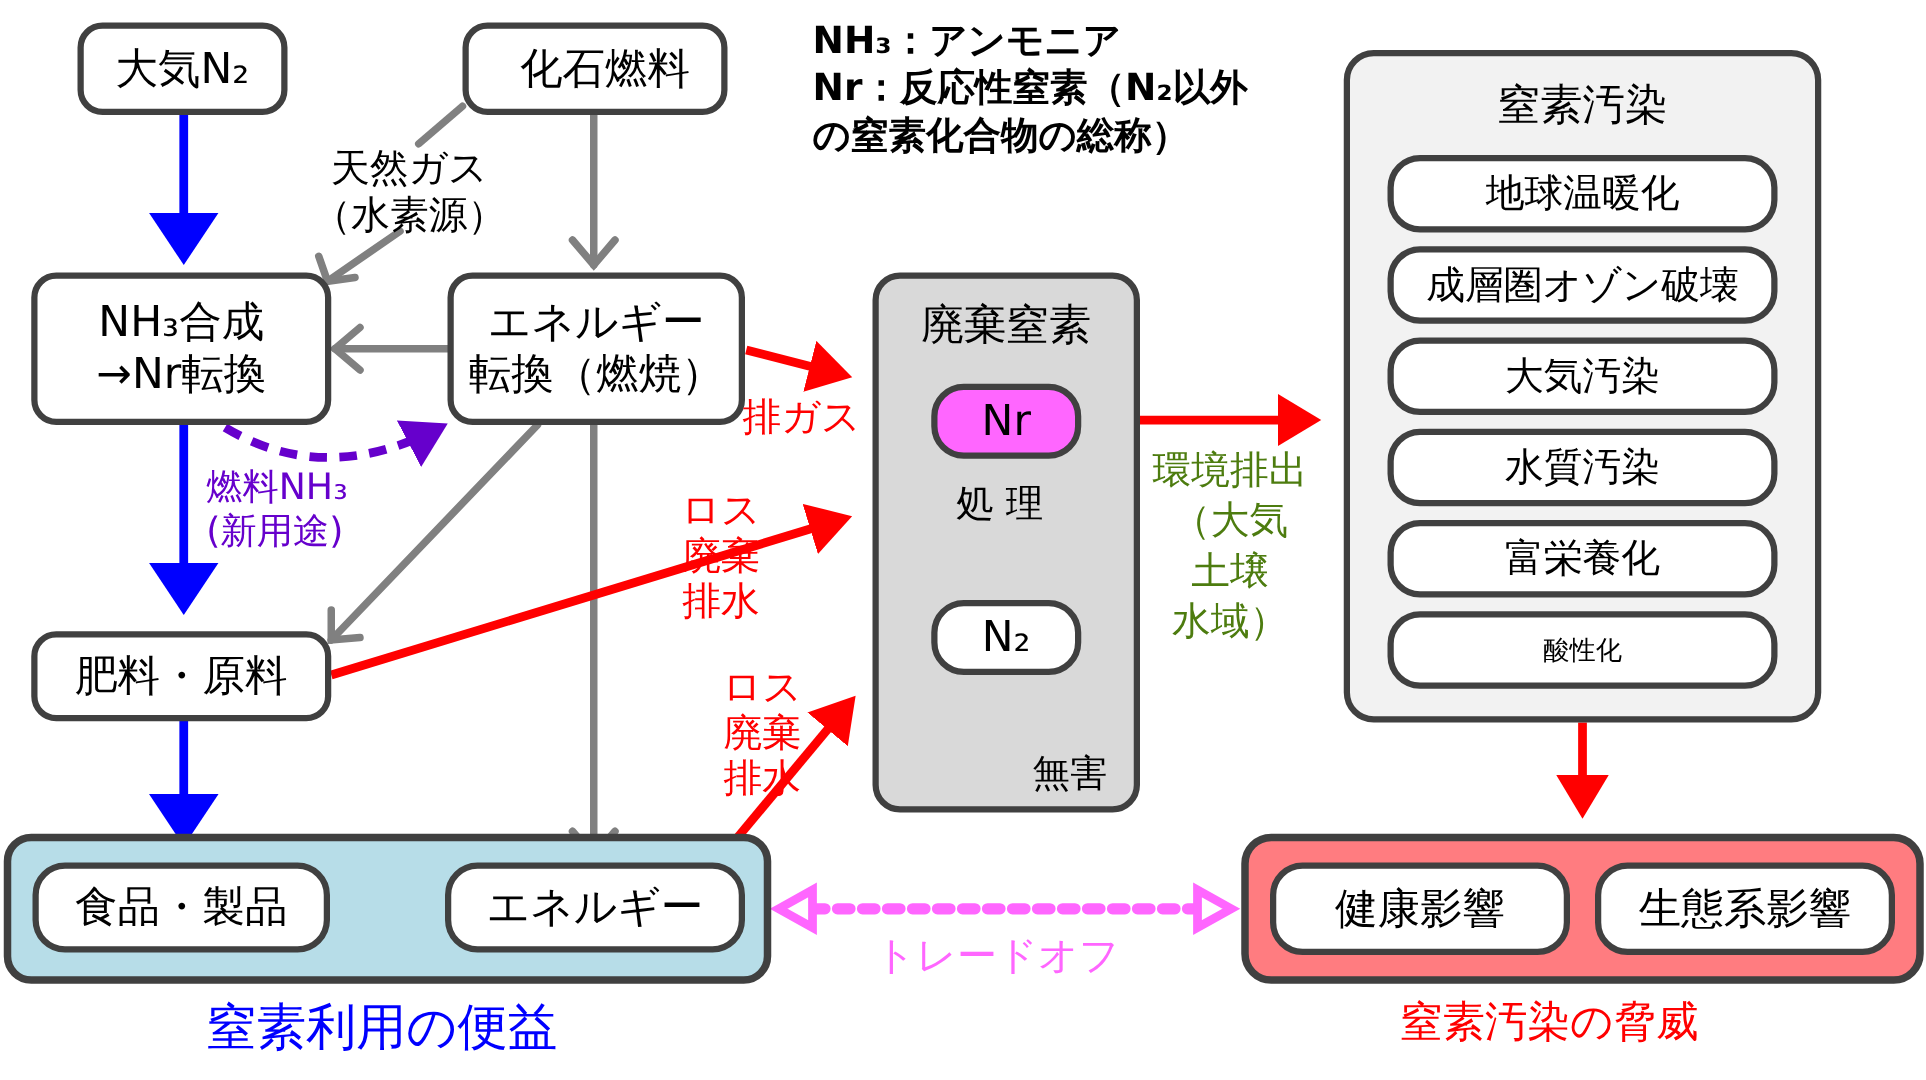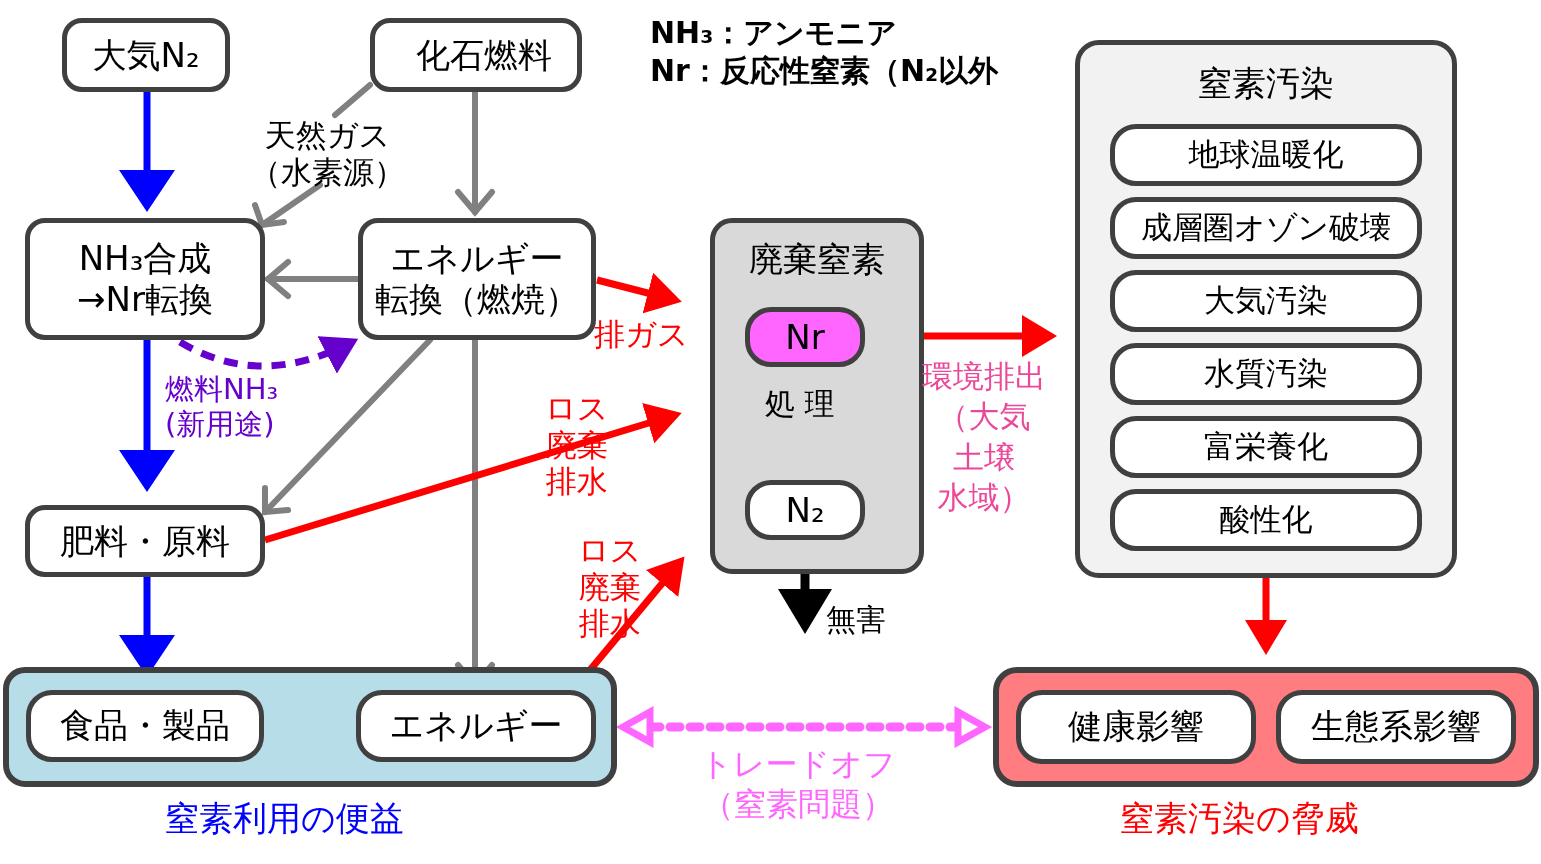--- a/index.html
+++ b/index.html
@@ -76,20 +76,21 @@
 </div>
 
 <div class="lbl" style="left:250px;top:98px;font-size:31px;text-align:center;margin-top:19px;">
   <div>天然ガス</div>
   <div>（水素源）</div>
 </div>
 
 <div class="lbl" style="left:650px;top:14px;font-size:30px;font-weight:bold;line-height:1.26;">
   <div>NH₃：アンモニア</div>
   <div>Nr：反応性窒素（N₂以外</div>
+  <div>の窒素化合物の総称）</div>
 </div>
 
 <div class="box t36" style="left:25px;top:218px;width:240px;height:122px;">
   <div>NH₃合成</div>
   <div>→Nr転換</div>
 </div>
 <div class="box t36" style="left:358px;top:218px;width:238px;height:122px;">
   <div>エネルギー</div>
   <div>転換（燃焼）</div>
 </div>
@@ -108,33 +109,33 @@
   <div>ロス</div>
   <div>廃棄</div>
   <div>排水</div>
 </div>
 <div class="lbl" style="left:578px;top:532px;font-size:31px;color:#ff0000;text-align:center;line-height:1.18;">
   <div>ロス</div>
   <div>廃棄</div>
   <div>排水</div>
 </div>
 
-<div style="position:absolute;left:698px;top:218px;width:214px;height:356px;box-sizing:border-box;border:5px solid #404040;border-radius:22px;background:#d9d9d9;margin-left:12px;">
+<div style="position:absolute;left:698px;top:218px;width:214px;height:432px;box-sizing:border-box;border:5px solid #404040;border-radius:22px;background:#d9d9d9;">
   <div style="position:absolute;left:0;right:0;top:14px;text-align:center;font-size:34px;">廃棄窒素</div>
 </div>
 <div class="pill" style="left:745px;top:307px;width:120px;height:60px;background:#ff66ff;font-size:34px;">
   <span>Nr</span>
 </div>
 <div class="lbl" style="left:765px;top:386px;font-size:30px;">処 理</div>
 <div class="pill" style="left:745px;top:480px;width:120px;height:60px;font-size:34px;">
   <span>N₂</span>
 </div>
 <div class="lbl" style="left:826px;top:602px;font-size:30px;">無害</div>
 
-<div class="lbl" style="left:922px;top:356px;font-size:31px;color:#ec4899;text-align:center;line-height:1.3;">
+<div class="lbl" style="left:922px;top:356px;font-size:31px;color:#4d7c0f;text-align:center;line-height:1.3;">
   <div>環境排出</div>
   <div>（大気</div>
   <div>土壌</div>
   <div>水域）</div>
 </div>
 
 <div style="position:absolute;left:1075px;top:40px;width:382px;height:538px;box-sizing:border-box;border:5px solid #404040;border-radius:24px;background:#f2f2f2;">
   <div style="position:absolute;left:0;right:0;top:16px;text-align:center;font-size:34px;">窒素汚染</div>
 </div>
 <div id="pollution-list">
@@ -146,37 +147,36 @@
     </div>
     <div class="pill" style="left: 1110px; top: 270px; width: 312px; height: 62px; font-size: 31px;">
       <span>大気汚染</span>
     </div>
     <div class="pill" style="left: 1110px; top: 343px; width: 312px; height: 62px; font-size: 31px;">
       <span>水質汚染</span>
     </div>
     <div class="pill" style="left: 1110px; top: 416px; width: 312px; height: 62px; font-size: 31px;">
       <span>富栄養化</span>
     </div>
-    <div class="pill" style="left: 1110px; top: 489px; width: 312px; height: 62px; font-size: 31px; justify-content: center;">
+    <div class="pill" style="left: 1110px; top: 489px; width: 312px; height: 62px; font-size: 21px; justify-content: center;">
       <span>酸性化</span>
     </div>
   </div>
 
 <div style="position:absolute;left:3px;top:667px;width:614px;height:120px;box-sizing:border-box;border:6px solid #404040;border-radius:22px;background:#b7dde8;"></div>
 <div class="pill" style="left:26px;top:690px;width:238px;height:72px;font-size:34px;">
   <span>食品・製品</span>
 </div>
 <div class="pill" style="left:356px;top:690px;width:240px;height:72px;font-size:34px;">
   <span>エネルギー</span>
 </div>
-<div class="lbl" style="left:165px;top:798px;font-size:34px;color:#0000ff;">窒素利用の便益</div>
+<div class="lbl" style="left:165px;top:798px;font-size:40px;color:#0000ff;">窒素利用の便益</div>
 
 <div class="lbl" style="left:700px;top:744px;font-size:32px;color:#ff66ff;text-align:center;line-height:1.25;">
   <div>トレードオフ</div>
-  <div>（窒素問題）</div>
 </div>
 
 <div style="position:absolute;left:993px;top:667px;width:546px;height:120px;box-sizing:border-box;border:6px solid #404040;border-radius:24px;background:#ff7c80;"></div>
 <div class="pill" style="left:1016px;top:690px;width:240px;height:74px;font-size:34px;">
   <span>健康影響</span>
 </div>
 <div class="pill" style="left:1276px;top:690px;width:240px;height:74px;font-size:34px;">
   <span>生態系影響</span>
 </div>
 <div class="lbl" style="left:1120px;top:798px;font-size:34px;color:#ff0000;">窒素汚染の脅威</div>

